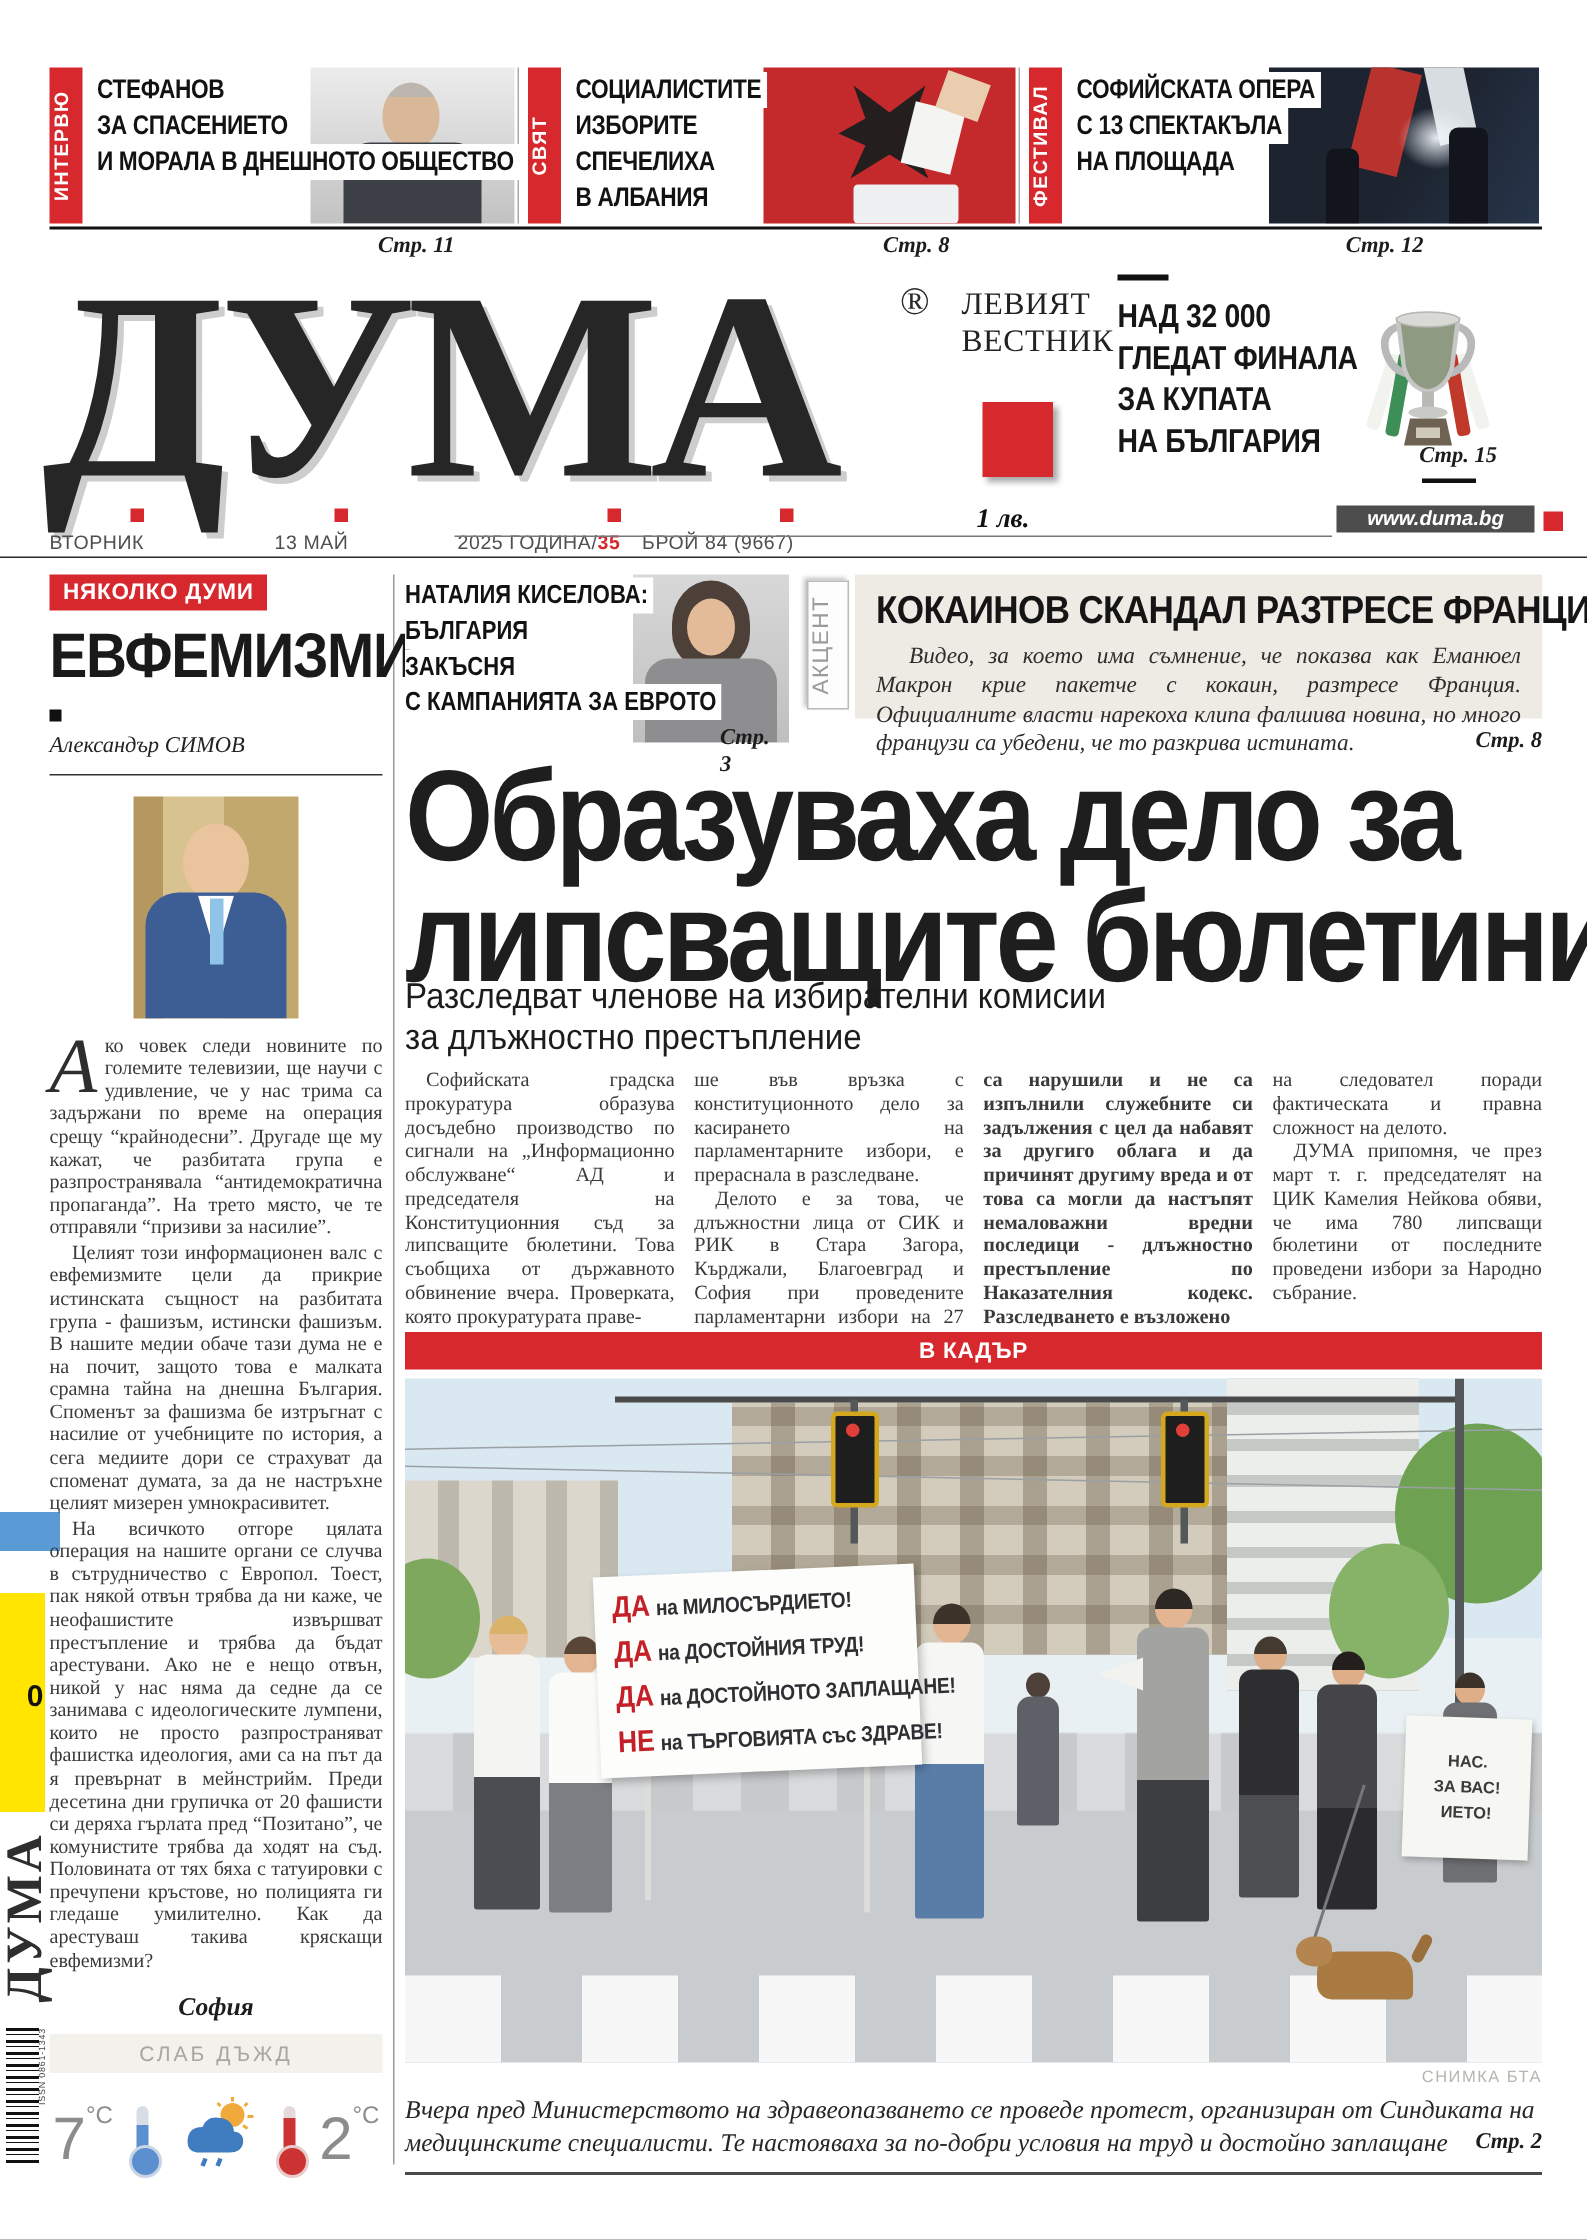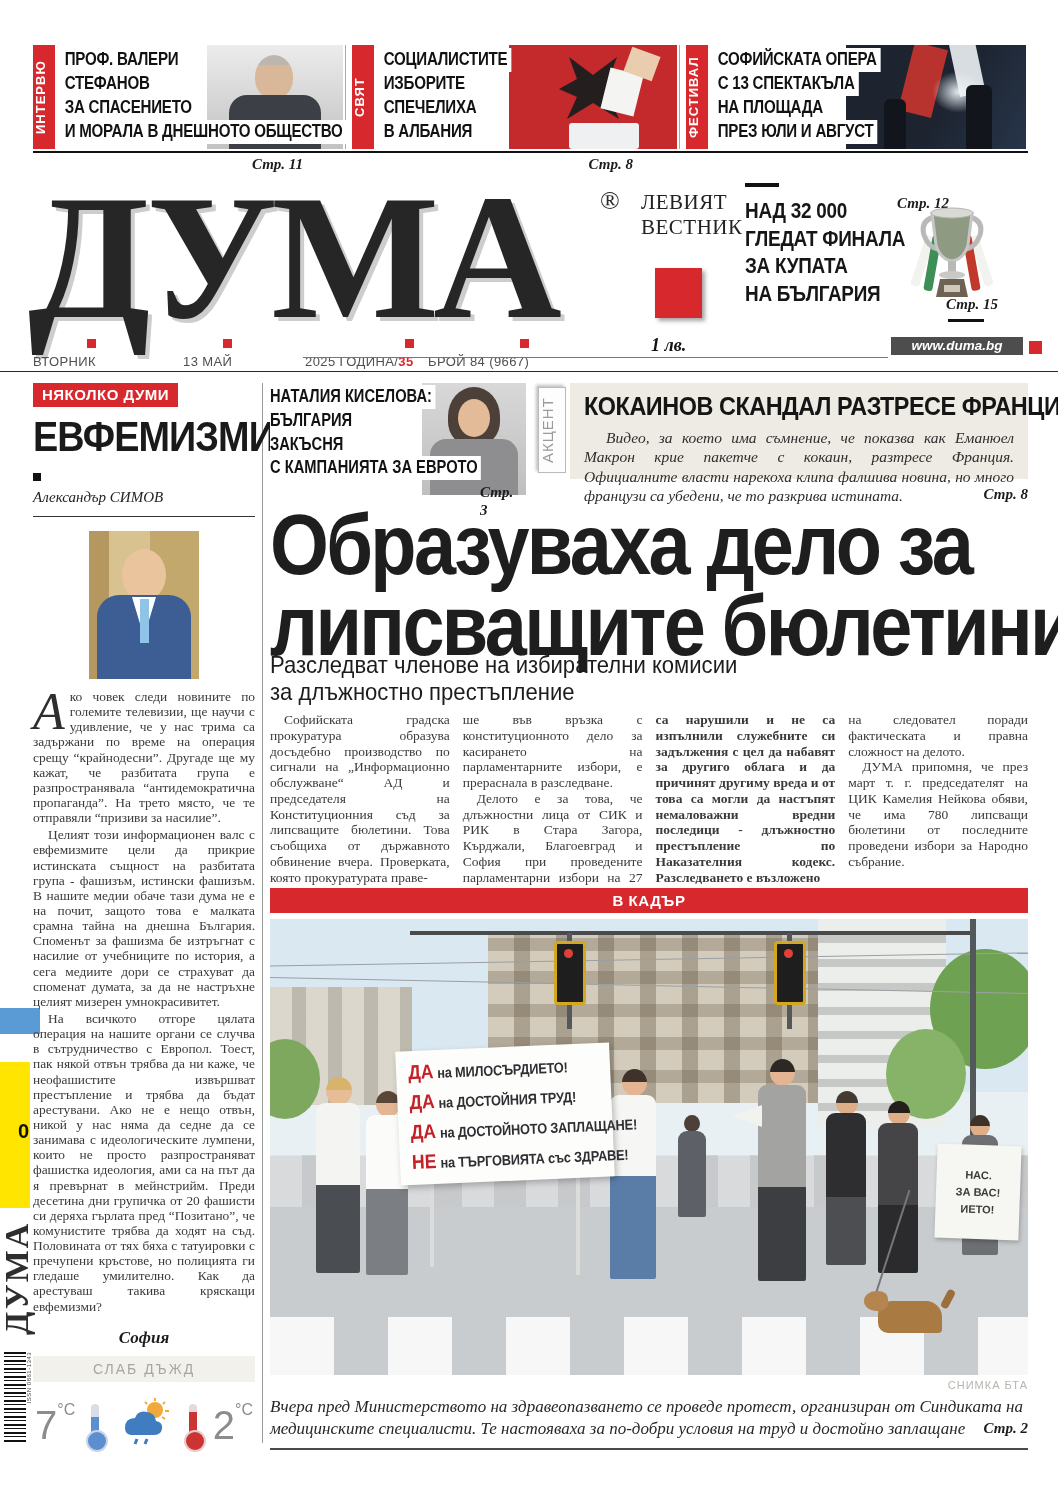--- a/index.html
+++ b/index.html
@@ -217,21 +217,20 @@
   <div class="issn">ISSN 0861-1343</div>
 
   <div class="banner">
     <div class="tease tease1">
       <div class="vtab">ИНТЕРВЮ</div>
       <div class="tease-photo ph-man">
         <div class="head"></div>
         <div class="body"></div>
       </div>
       <div class="tease-lines">
-        <div><span class="chip">ПРОФ. ВАЛЕРИ</span></div>
         <div><span class="chip">СТЕФАНОВ</span></div>
         <div><span class="chip">ЗА СПАСЕНИЕТО</span></div>
         <div><span class="chip">И МОРАЛА В ДНЕШНОТО ОБЩЕСТВО</span></div>
       </div>
     </div>
     <div class="tease tease2">
       <div class="vtab">СВЯТ</div>
       <div class="tease-photo ph-alb">
         <svg width="168" height="104">
           <path d="M60 12 L84 30 L108 12 L100 34 L118 44 L100 52 L110 74 L84 58 L58 74 L68 52 L50 44 L68 34 Z" fill="#241f1e"></path>
@@ -253,29 +252,28 @@
         <div class="flag"></div>
         <div class="flag2"></div>
         <div class="smoke"></div>
         <div class="fig" style="left:38px;top:54px;width:22px;height:50px;"></div>
         <div class="fig" style="left:120px;top:40px;width:26px;height:64px;"></div>
       </div>
       <div class="tease-lines">
         <div><span class="chip">СОФИЙСКАТА ОПЕРА</span></div>
         <div><span class="chip">С 13 СПЕКТАКЪЛА</span></div>
         <div><span class="chip">НА ПЛОЩАДА</span></div>
-        <div><span class="chip">ПРЕЗ ЮЛИ И АВГУСТ</span></div>
       </div>
     </div>
   </div>
   <div class="banner-rule"></div>
   <div class="refs-row">
     <div class="cell" style="width:312px;padding-right:42px;box-sizing:border-box;"><span class="pref">Стр. 11</span></div>
     <div class="cell" style="width:330px;padding-right:42px;box-sizing:border-box;"><span class="pref">Стр. 8</span></div>
-    <div class="cell" style="width:346px;padding-right:72px;box-sizing:border-box;margin-top:39px;"><span class="pref">Стр. 12</span></div>
+    <div class="cell" style="width:346px;padding-right:72px;box-sizing:border-box;"><span class="pref">Стр. 12</span></div>
   </div>
 
   <div class="mast-title">ДУМА</div>
   <div class="mast-reg">®</div>
   <div class="tagline">
     <div>ЛЕВИЯТ</div>
     <div>ВЕСТНИК</div>
   </div>
   <div class="red-period"></div>
 

